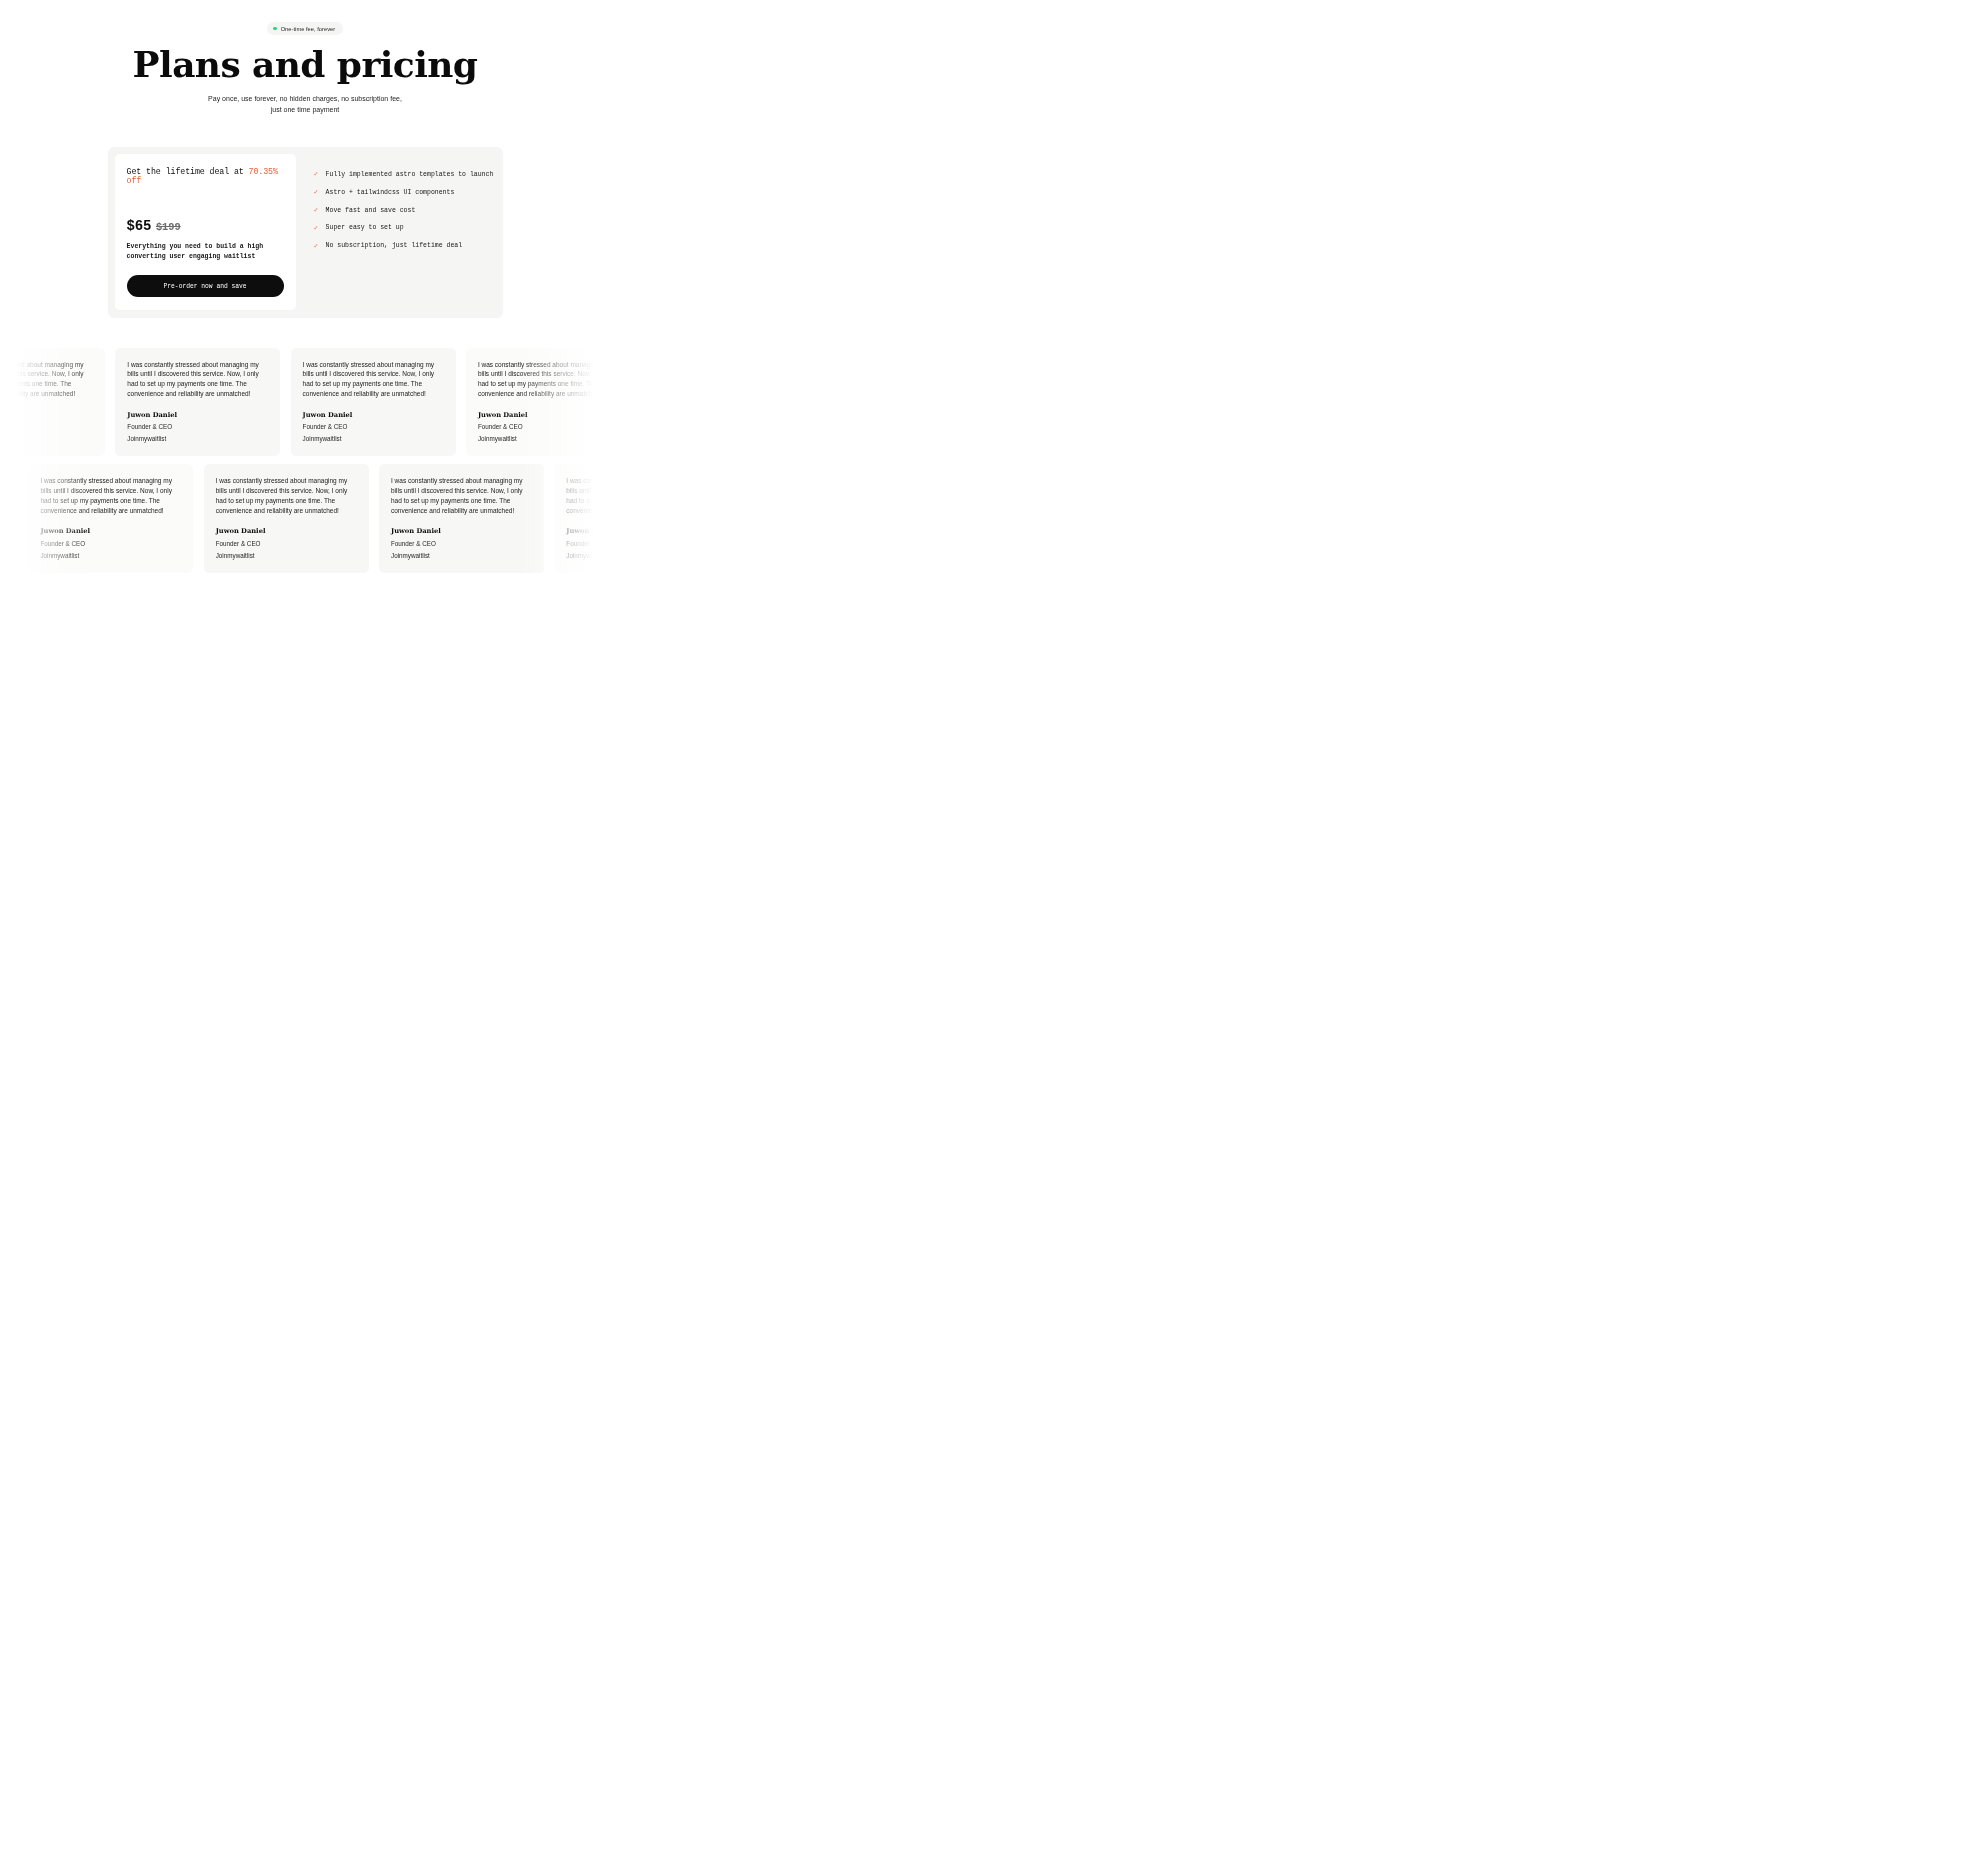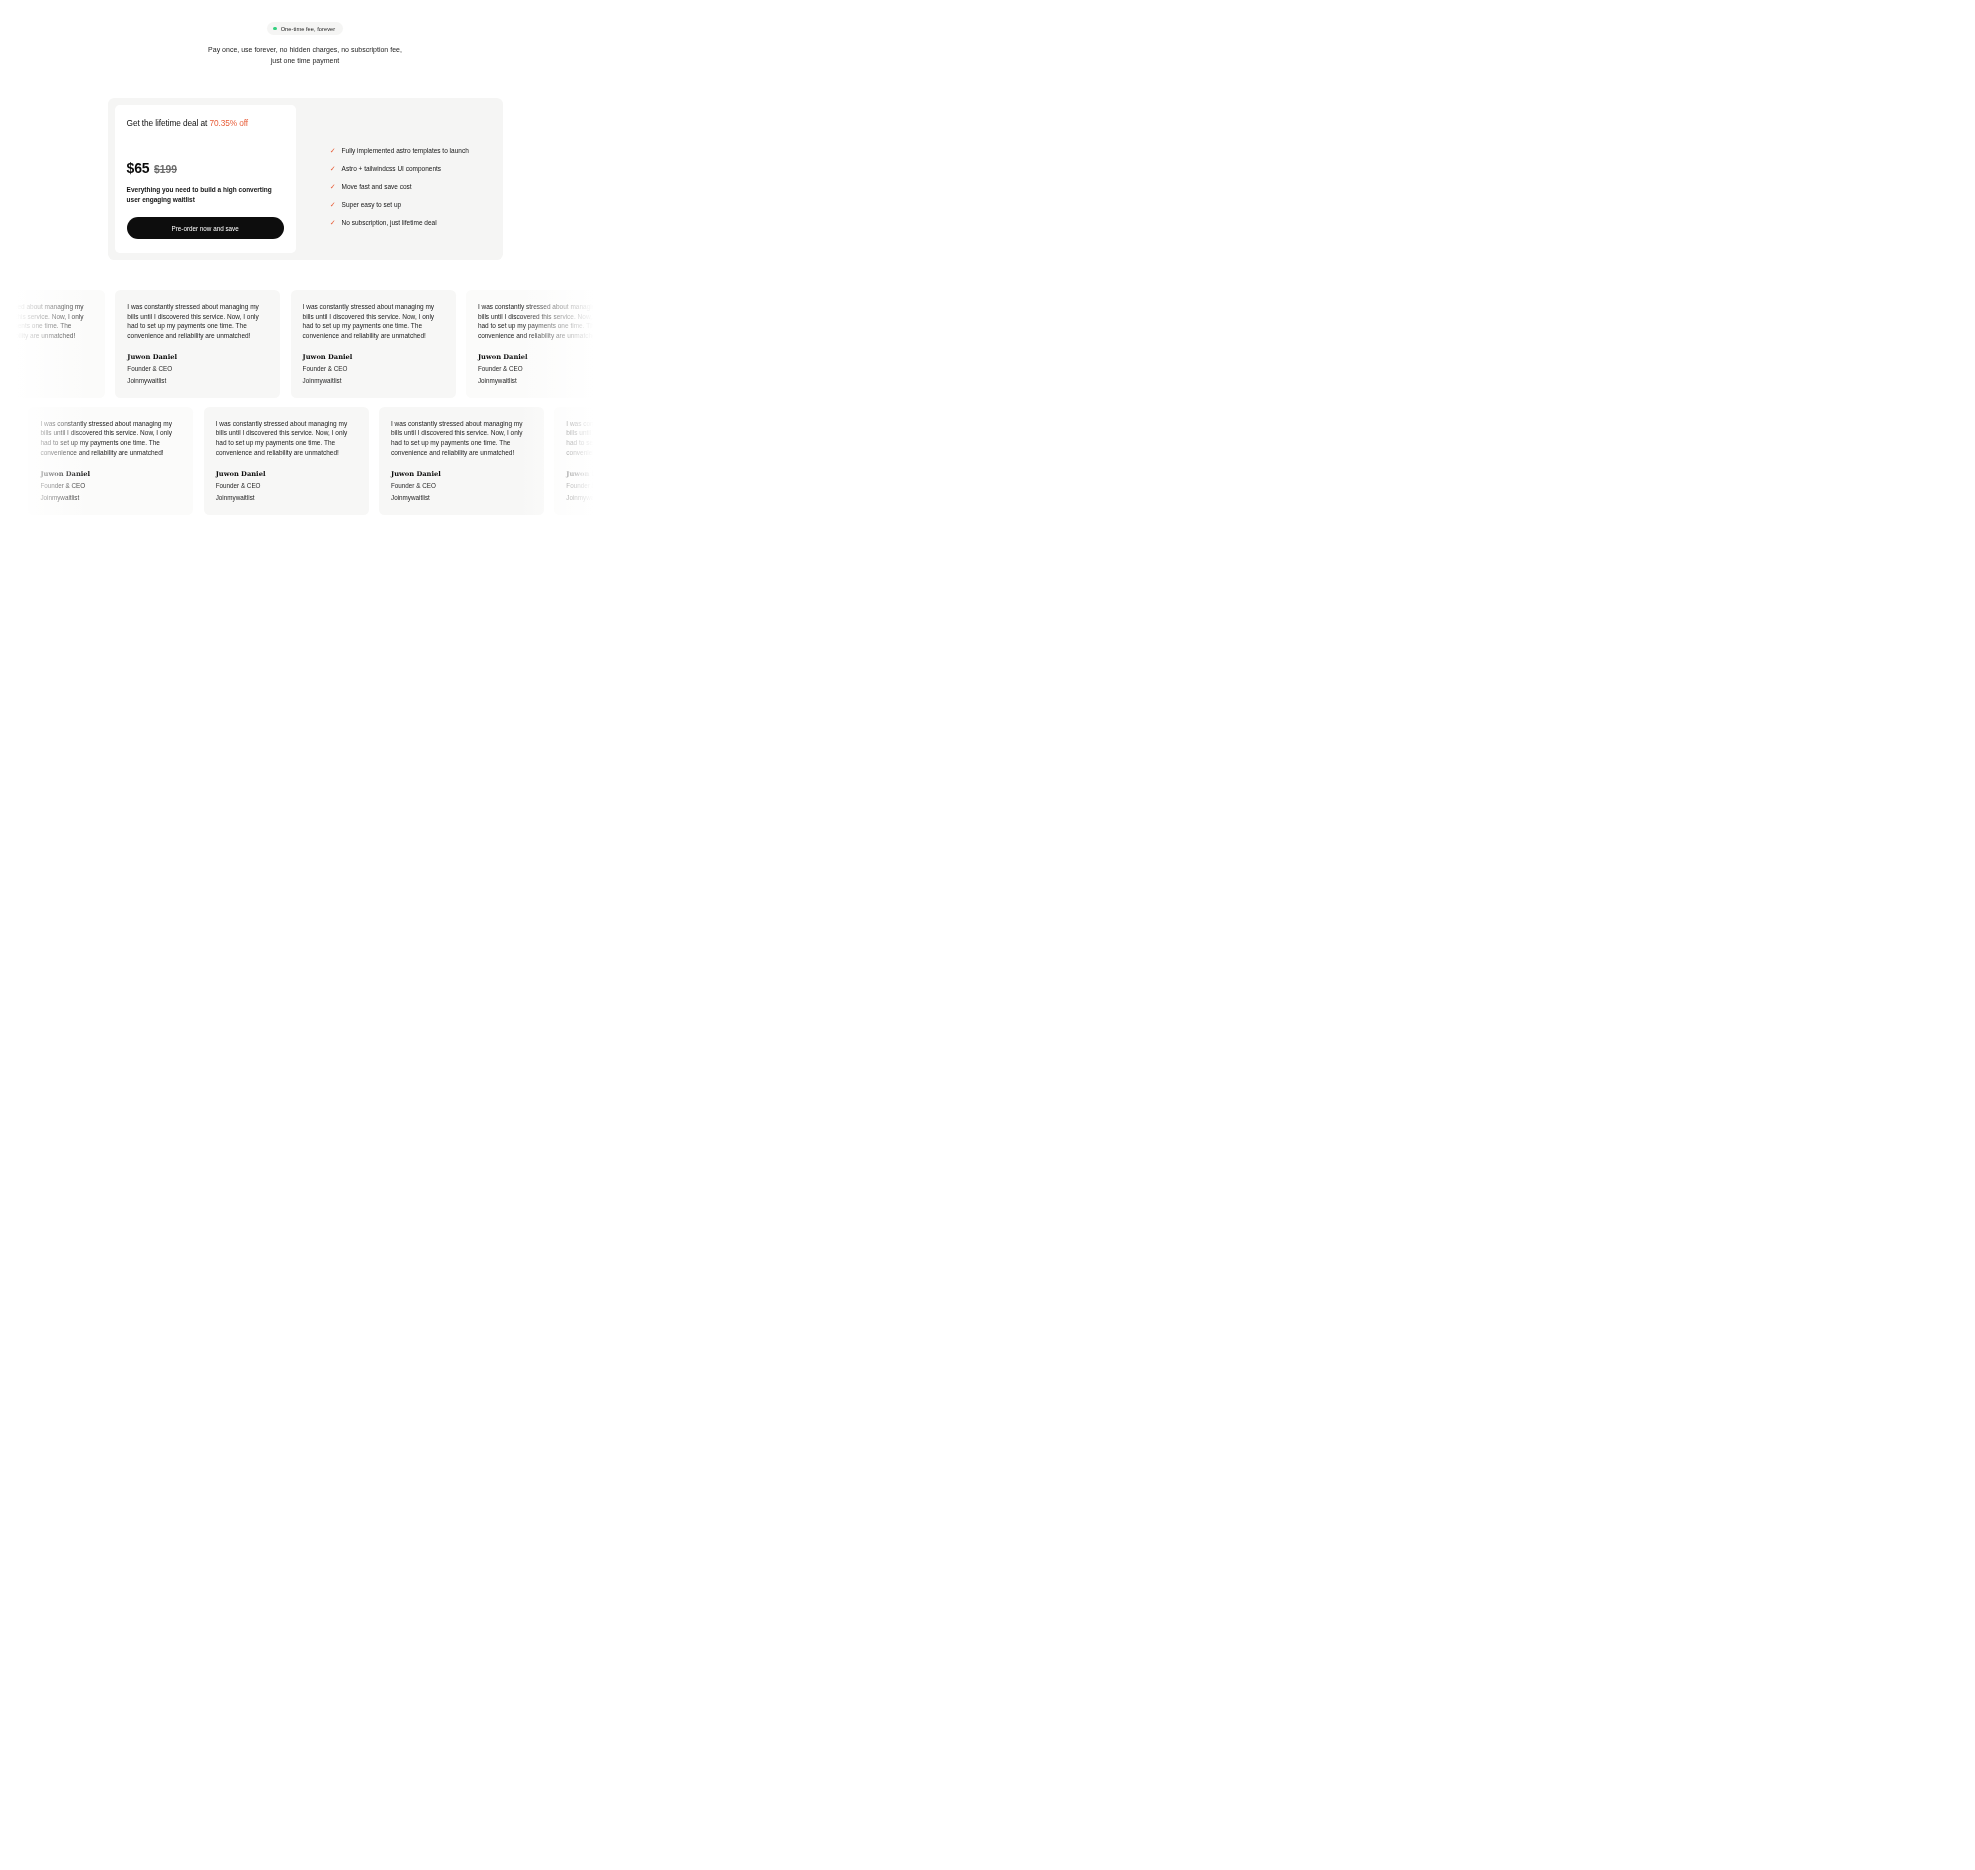--- a/index.html
+++ b/index.html
@@ -44,22 +44,23 @@
   }
 
   
   .pricing-outer {
     margin: 31px auto 0;
     width: 395px;
     background: #f5f5f4;
     border-radius: 6.3px;
     padding: 7.1px;
     display: flex;
-    align-items: center;
-    gap: 20px;
+    align-items: flex-start;
+    gap: 4px;
+    font-family: Liberation Mono, monospace;
   }
   .pricing-card {
     background: #ffffff;
     border-radius: 4.7px;
     width: 181px;
     padding: 12.6px 12px 13.4px 12px;
   }
   .deal-line { font-size: 8.3px; color: #101010; letter-spacing: -0.1px; }
   .deal-off { color: #e8603c; }
   .price-row { margin-top: 12px; display: flex; align-items: baseline; gap: 4.7px; }
@@ -120,20 +121,21 @@
 
 <div class="page">
 
   <div class="badge-wrap">
     <div class="badge">
       <span class="badge-dot"></span>
       <span>One-time fee, forever</span>
     </div>
   </div>
 
+  <h1 class="title">Plans and pricing</h1>
 
   <p class="subtitle">Pay once, use forever, no hidden charges, no subscription fee, just one time payment</p>
 
   <div class="pricing-outer">
     <div class="pricing-card">
       <div class="deal-line">
         <span>Get the lifetime deal at </span><span class="deal-off">70.35% off</span>
       </div>
 
       <div class="price-row">

